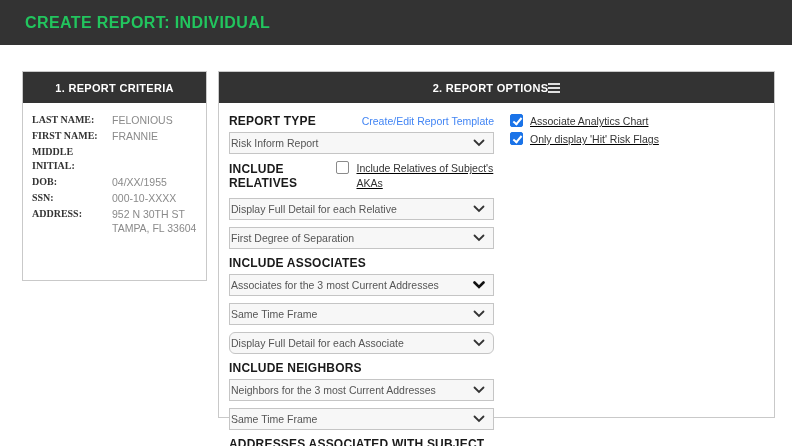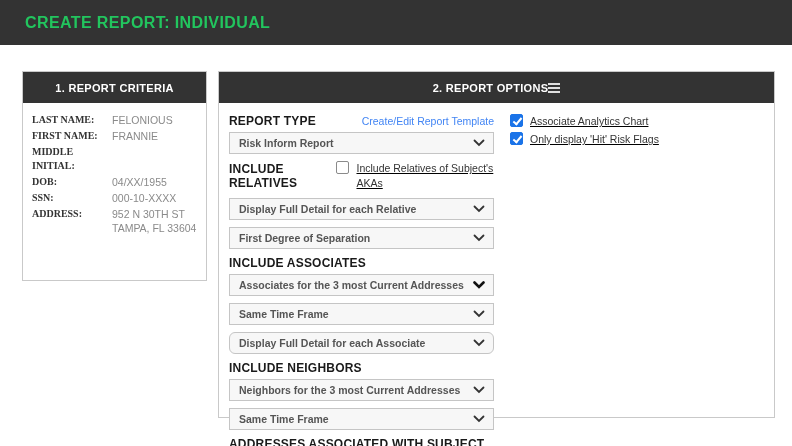--- a/index.html
+++ b/index.html
@@ -30,21 +30,21 @@
   .options-body { padding: 9px 10px; display: flex; align-items: flex-start; }
   .col-left { width: 265px; flex: none; }
   .col-right { margin-left: 16px; padding-top: 2px; }
 
   .lblrow { display: flex; align-items: center; justify-content: space-between;
     margin: 2px 0 4px 0; min-height: 13px; }
   .field-label { font-size: 12px; font-weight: 700; color: #1a1a1a; letter-spacing: .2px; }
   .link { font-size: 10.5px; color: #4285f4; text-decoration: none; cursor: pointer; }
 
   .select { position: relative; height: 22px; background: #f7f7f7; border: 1px solid #c5c5c5;
-    display: flex; align-items: center; padding: 0 24px 0 9px; margin-bottom: 7px; cursor: pointer; font-weight: bold; }
+    display: flex; align-items: center; padding: 0 24px 0 1px; margin-bottom: 7px; cursor: pointer; }
   .select .sel-text { font-size: 10.5px; color: #555; white-space: nowrap; overflow: hidden; }
   .select .chev { position: absolute; right: 8px; top: 50%; margin-top: -4px; width: 12px; height: 8px; }
   .select .chev svg { display: block; }
 
   .cbrow { display: flex; align-items: flex-start; margin-bottom: 3px; text-decoration: underline; }
   .cb { width: 13px; height: 13px; flex: none; background: #fff; border: 1px solid #8a8a8a;
     border-radius: 2px; position: relative; cursor: pointer; }
   .cb.checked { background: #1a73e8; border-color: #1a73e8; }
   .cb.checked::after { content: ""; position: absolute; left: 4px; top: 1px; width: 3px; height: 7px;
     border: solid #fff; border-width: 0 2px 2px 0; transform: rotate(40deg); }

